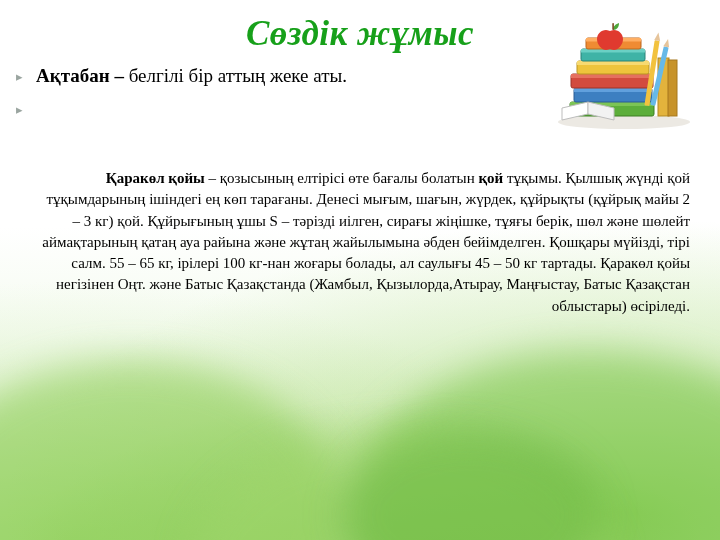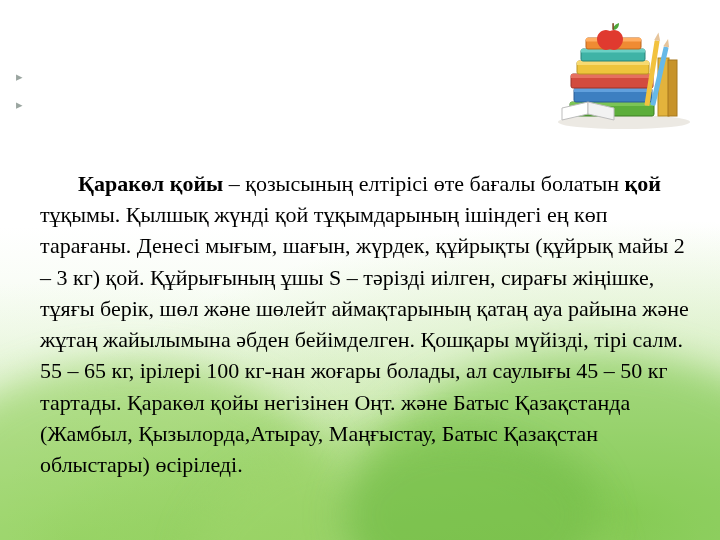--- a/index.html
+++ b/index.html
@@ -85,40 +85,41 @@
     width: 140px;
     height: 122px;
     z-index: 5;
   }
 
   .body-text {
     position: absolute;
     top: 168px;
     left: 40px;
     width: 650px;
-    font-size: 22px;
+    font-size: 15px;
     line-height: 1.42;
     color: #000000;
-    text-align: left;
+    text-align: right;
     z-index: 4;
   }
   .body-text p { margin: 0; }
   .body-text .indent { display: inline-block; width: 38px; }
   .body-text b { font-weight: bold; }
 </style>
 </head>
 <body>
 
 <div class="slide">
 
   <div class="blob blob-a"></div>
   <div class="blob blob-b"></div>
   <div class="blob blob-c"></div>
   <div class="blob blob-d"></div>
 
+  <div class="title">Сөздік жұмыс</div>
 
   <div class="books">
     <svg width="140" height="122" viewBox="0 0 140 122" xmlns="http://www.w3.org/2000/svg">
 
       <ellipse cx="70" cy="112" rx="66" ry="7" fill="#d9d4c8" opacity="0.5"></ellipse>
 
       <g>
         <rect x="104" y="48" width="11" height="58" fill="#e3b33c" stroke="#b08722" stroke-width="1"></rect>
         <rect x="114" y="50" width="9" height="56" fill="#c7932a" stroke="#a5761c" stroke-width="1"></rect>
       </g>
@@ -160,20 +161,21 @@
       <g>
         <path d="M8 98 l26 -6 l0 12 l-26 6 z" fill="#ffffff" stroke="#bdbdbd" stroke-width="1"></path>
         <path d="M34 92 l26 6 l0 12 l-26 -6 z" fill="#f2f2f2" stroke="#bdbdbd" stroke-width="1"></path>
       </g>
     </svg>
   </div>
 
   <div class="bullets">
     <div class="bullet-row">
       <span class="bullet-marker">▸</span>
+      <span class="bullet-text"><b>Ақтабан – </b><span>белгілі бір аттың жеке аты.</span></span>
     </div>
     <div class="bullet-row">
       <span class="bullet-marker">▸</span>
     </div>
   </div>
 
   <div class="body-text">
     <p><span class="indent"></span><b>Қаракөл қойы</b><span> – қозысының елтірісі өте бағалы болатын </span><b>қой</b><span> тұқымы. Қылшық жүнді қой тұқымдарының ішіндегі ең көп тарағаны. Денесі мығым, шағын, жүрдек, құйрықты (құйрық майы 2 – 3 кг) қой. Құйрығының ұшы S – тәрізді иілген, сирағы жіңішке, тұяғы берік, шөл және шөлейт аймақтарының қатаң ауа райына және жұтаң жайылымына әбден бейімделген.  Қошқары мүйізді, тірі салм. 55 – 65 кг, ірілері 100 кг-нан жоғары болады, ал саулығы 45 – 50 кг тартады. Қаракөл қойы негізінен Оңт. және Батыс Қазақстанда (Жамбыл, Қызылорда,Атырау, Маңғыстау, Батыс Қазақстан облыстары) өсіріледі.</span></p>
   </div>
 

